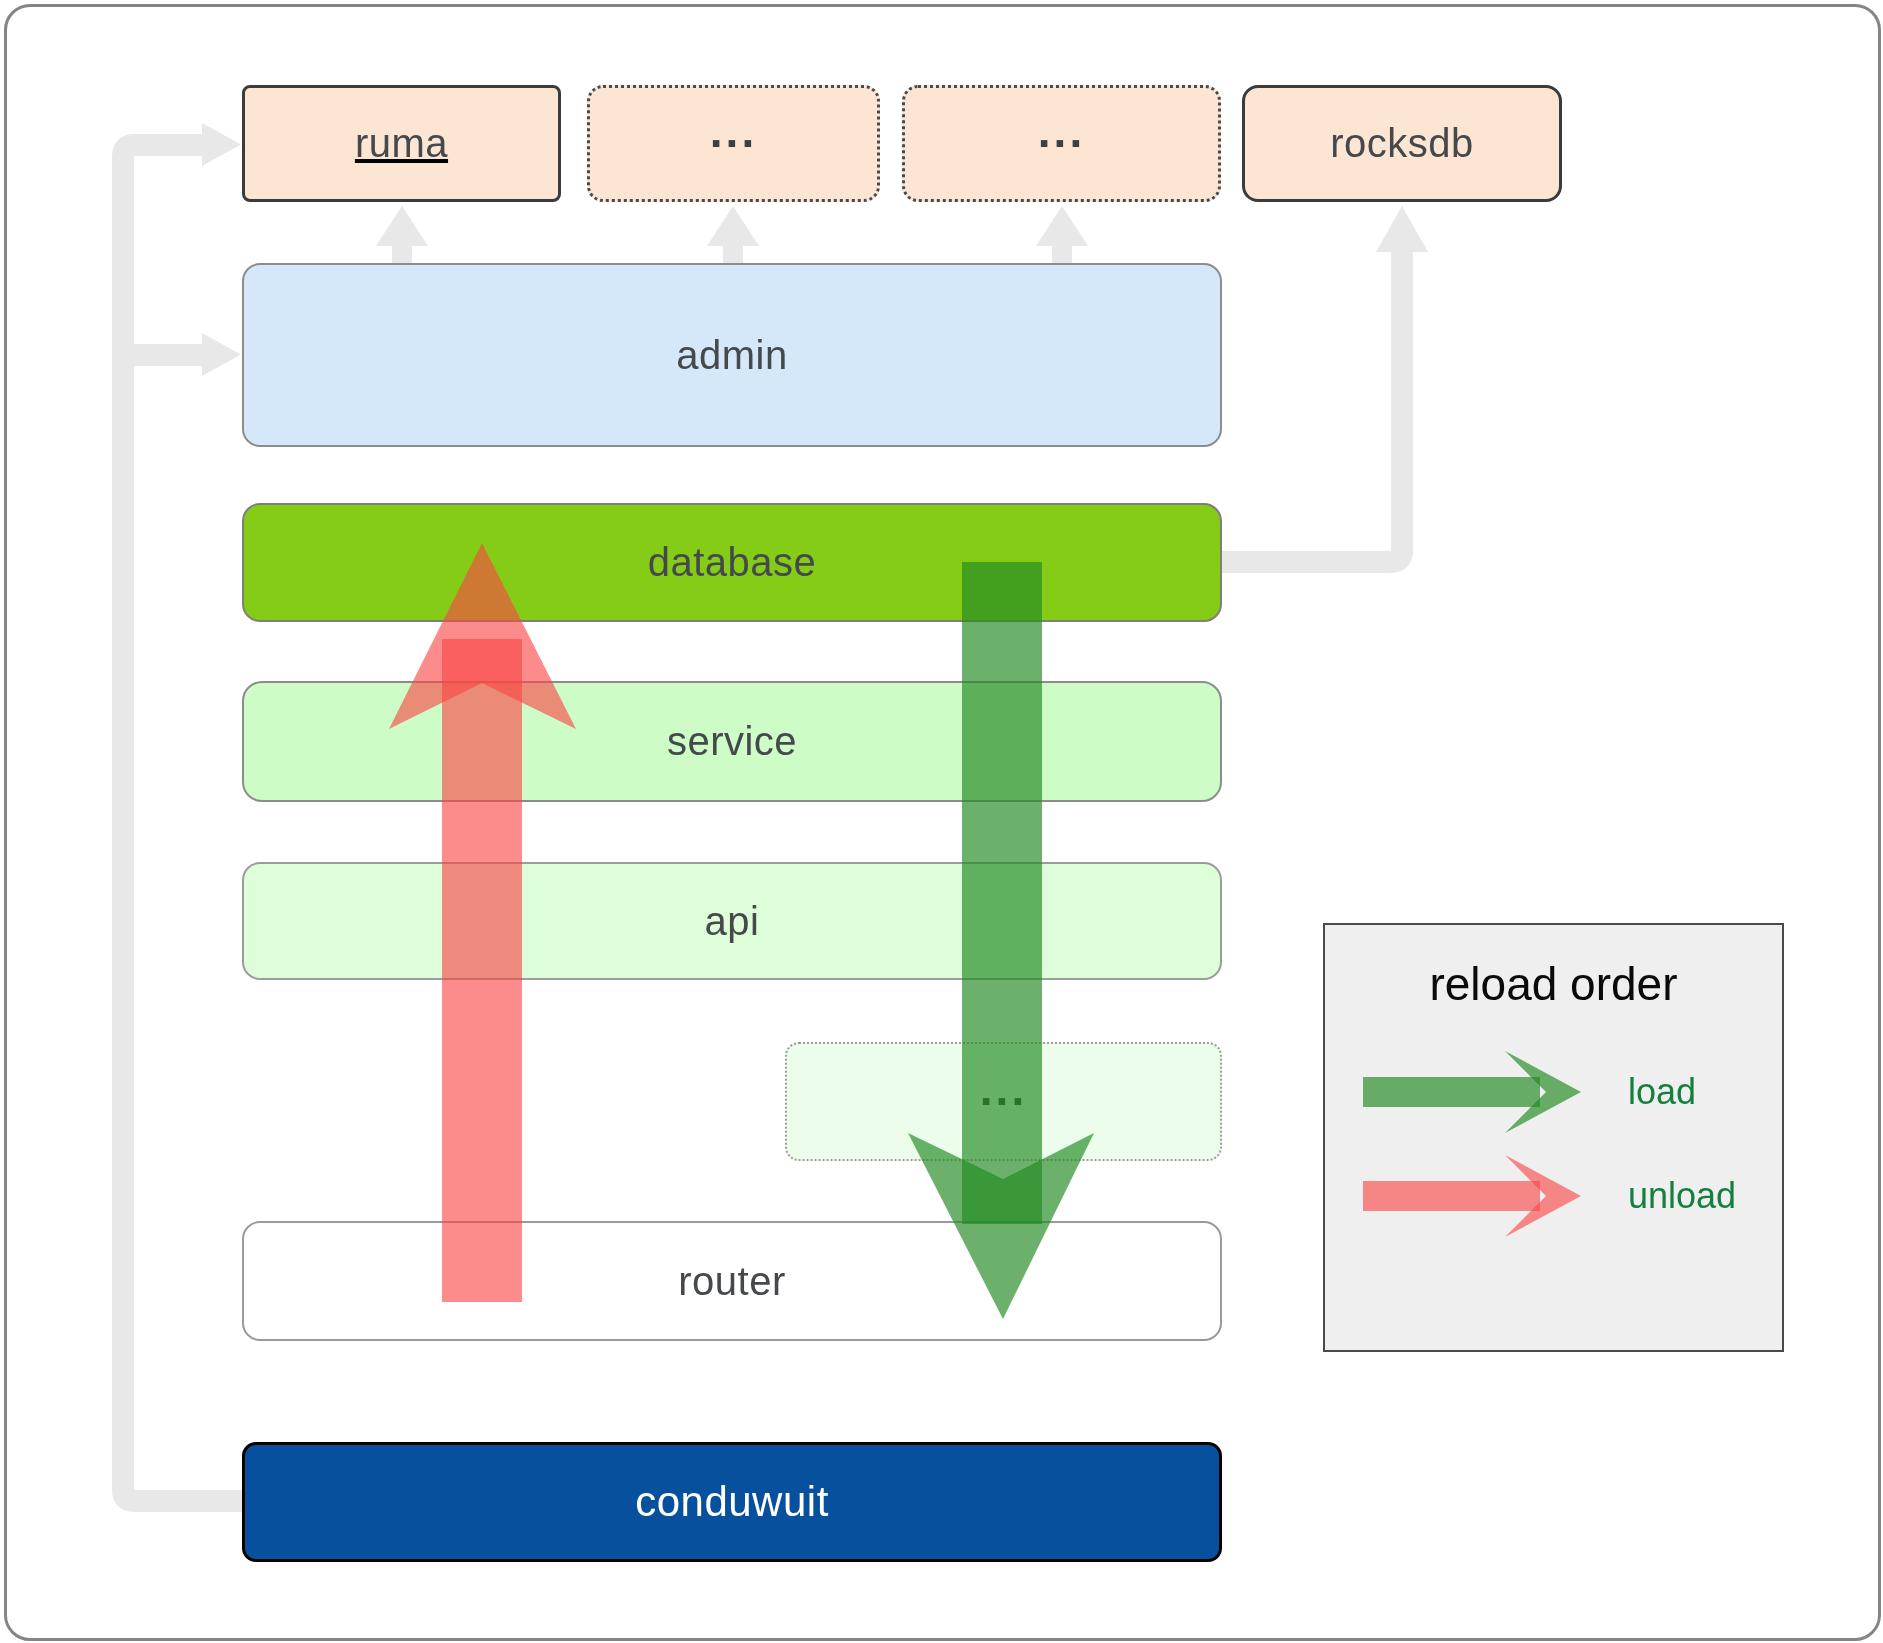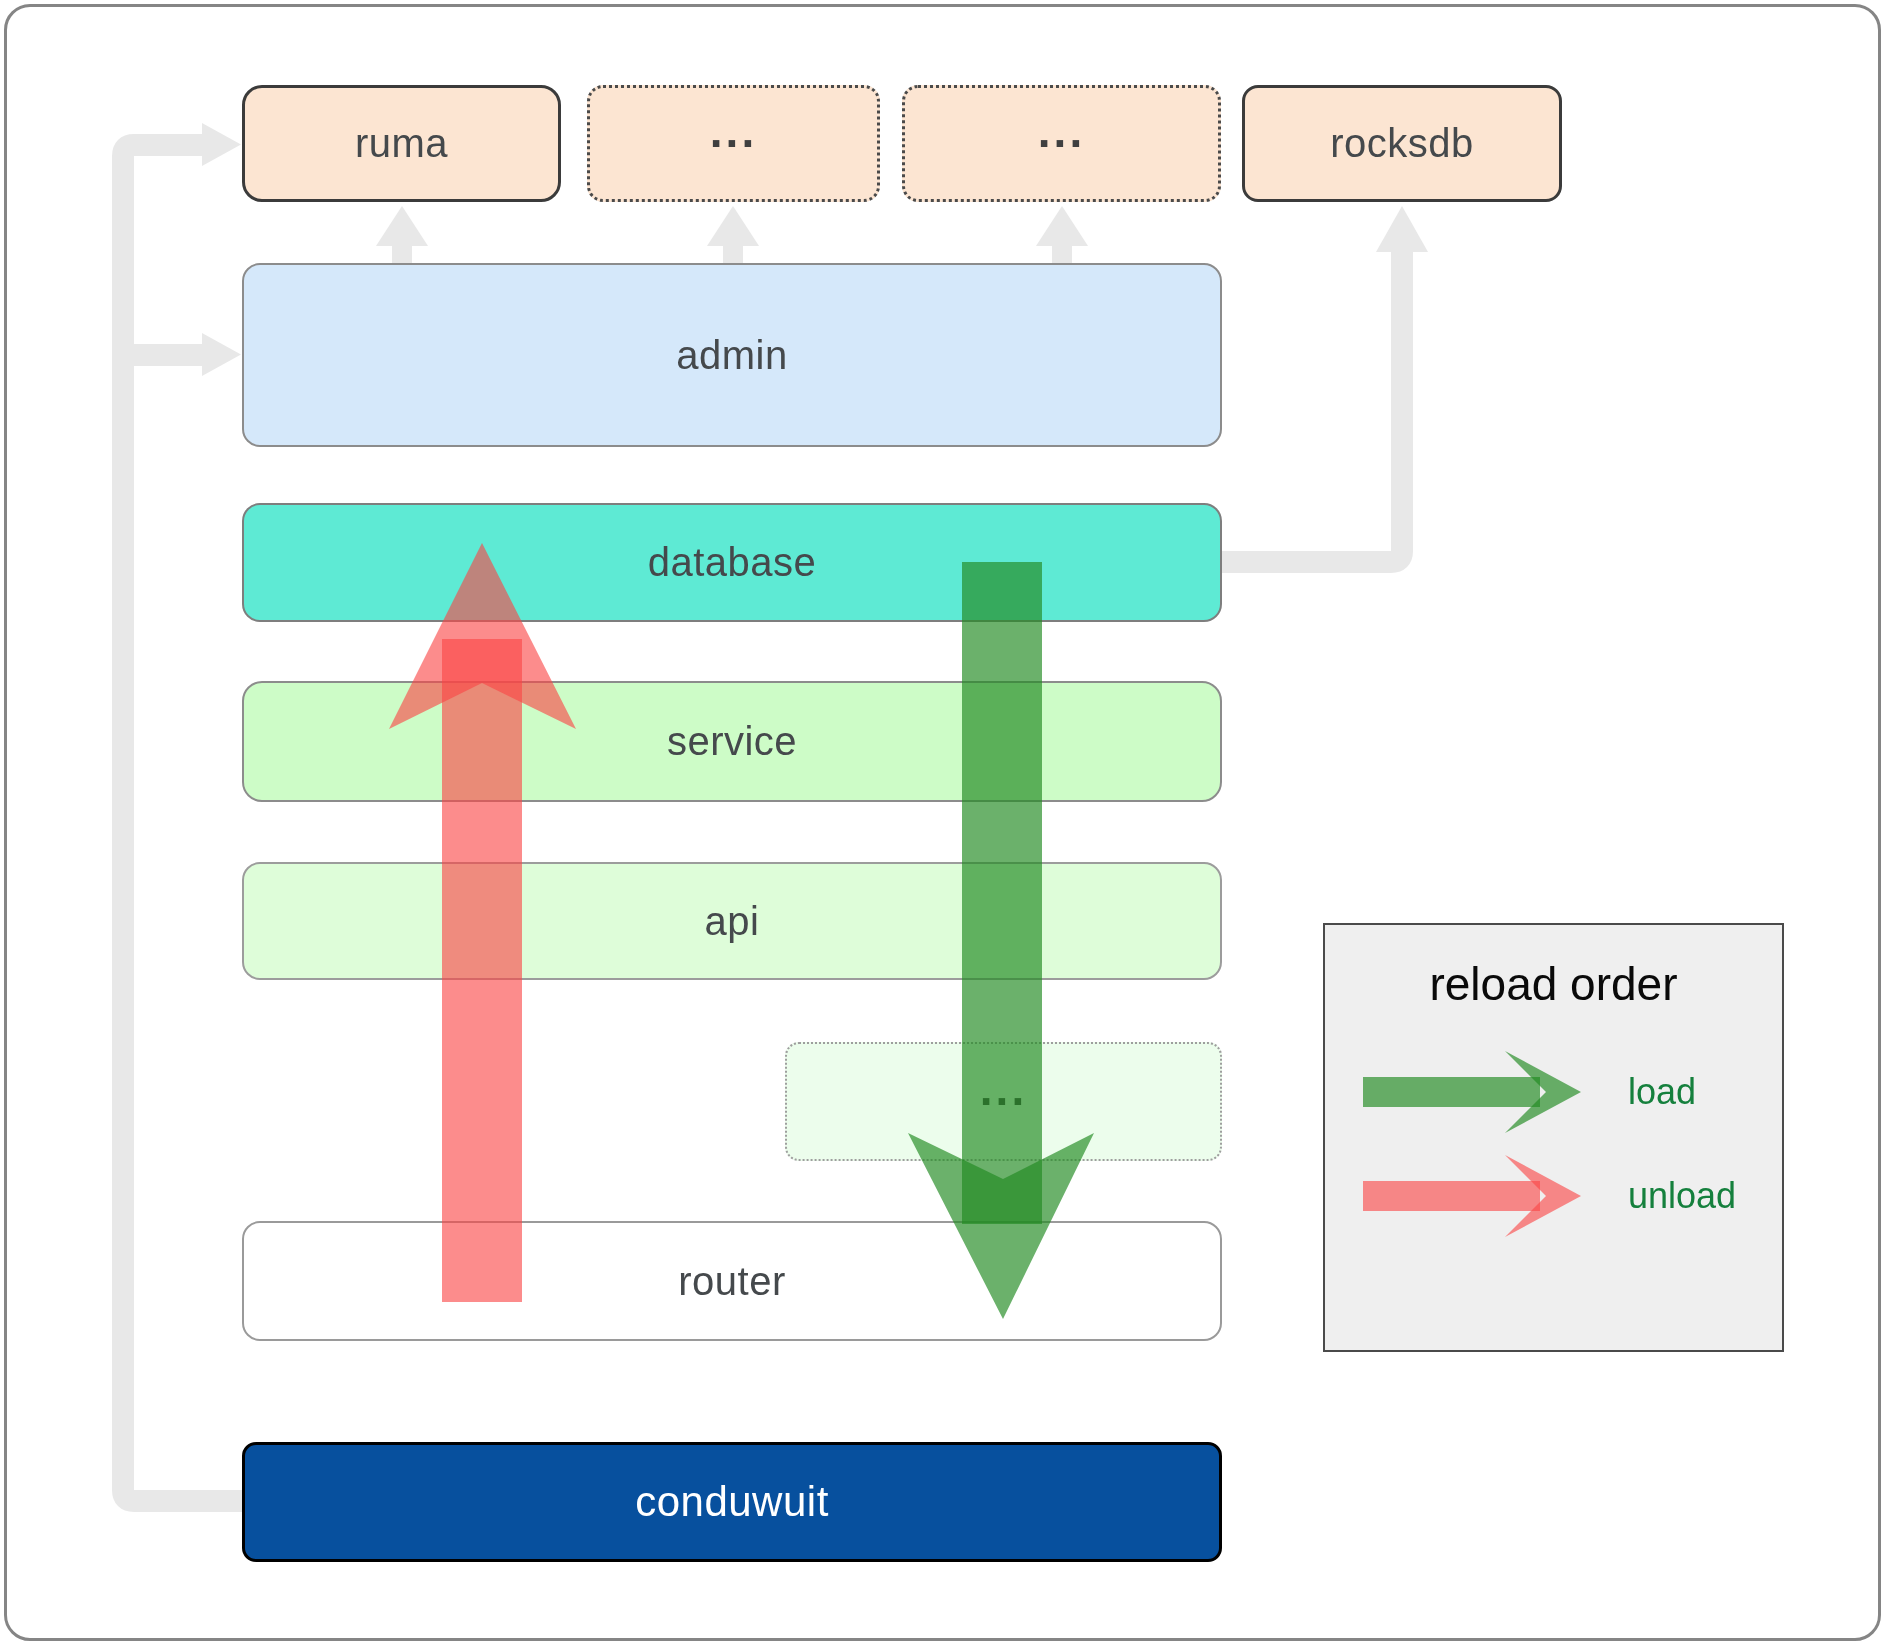--- a/index.html
+++ b/index.html
@@ -36,21 +36,21 @@
     letter-spacing: 0.5px;
   }
   .node .dots {
     font-size: 46px;
     font-weight: 800;
     color: #3f3f3f;
     transform: translateY(-24%);
     letter-spacing: 3px;
   }
   
-  #node-ruma     { left: 242px;  top: 85px;   width: 319px; height: 117px; border: 3px solid #3b3b3b; border-radius: 20px; }
+  #node-ruma     { left: 242px;  top: 85px;   width: 319px; height: 117px; border: 3px solid #3b3b3b; border-radius: 8px; text-decoration: underline; }
   #node-dots-top-1 { left: 587px; top: 85px;  width: 293px; height: 117px; border: 3px dotted #4a4a4a; border-radius: 16px; }
   #node-dots-top-2 { left: 902px; top: 85px;  width: 319px; height: 117px; border: 3px dotted #4a4a4a; border-radius: 16px; }
   #node-rocksdb  { left: 1242px; top: 85px;   width: 320px; height: 117px; border: 3px solid #3b3b3b; border-radius: 16px; }
   #node-core     { left: 242px;  top: 263px;  width: 980px; height: 184px; border: 2px solid #8c8c8c; border-radius: 18px; }
   #node-database { left: 242px;  top: 503px;  width: 980px; height: 119px; border: 2px solid #7e7e7e; border-radius: 18px; }
   #node-service  { left: 242px;  top: 681px;  width: 980px; height: 121px; border: 2px solid #8c8c8c; border-radius: 20px; }
   #node-api      { left: 242px;  top: 862px;  width: 980px; height: 118px; border: 2px solid #9c9c9c; border-radius: 18px; }
   #node-admin    { left: 242px;  top: 1042px; width: 436px; height: 119px; border: 2px solid #8c8c8c; border-radius: 14px; }
   #node-dots-admin { left: 785px; top: 1042px; width: 437px; height: 119px; border: 2px dotted #9e9e9e; border-radius: 14px; }
   #node-router   { left: 242px;  top: 1221px; width: 980px; height: 120px; border: 2px solid #9a9a9a; border-radius: 18px; }
@@ -113,21 +113,21 @@
   <div class="node" id="node-dots-top-2" style="background-color: rgb(252, 229, 210);">
     <span class="dots">...</span>
   </div>
   <div class="node" id="node-rocksdb" style="background-color: rgb(252, 229, 210);">
     <span class="lbl">rocksdb</span>
   </div>
 
   <div class="node" id="node-core" style="background-color: rgb(213, 232, 250);">
     <span class="lbl">admin</span>
   </div>
-  <div class="node" id="node-database" style="background-color: #5eead4; text-align: right;">
+  <div class="node" id="node-database" style="background-color: #84cc16; text-align: right;">
     <span class="lbl">database</span>
   </div>
   <div class="node" id="node-service" style="background-color: rgb(205, 252, 199);">
     <span class="lbl">service</span>
   </div>
   <div class="node" id="node-api" style="background-color: rgb(222, 253, 217);">
     <span class="lbl">api</span>
   </div>
   <div class="node" id="node-dots-admin" style="background-color: rgb(236, 253, 236);">
     <span class="dots">...</span>

